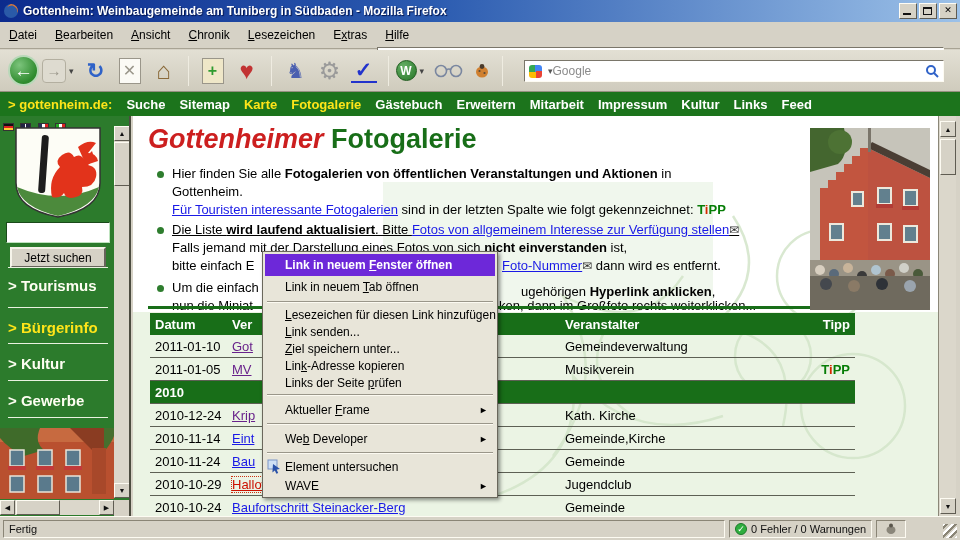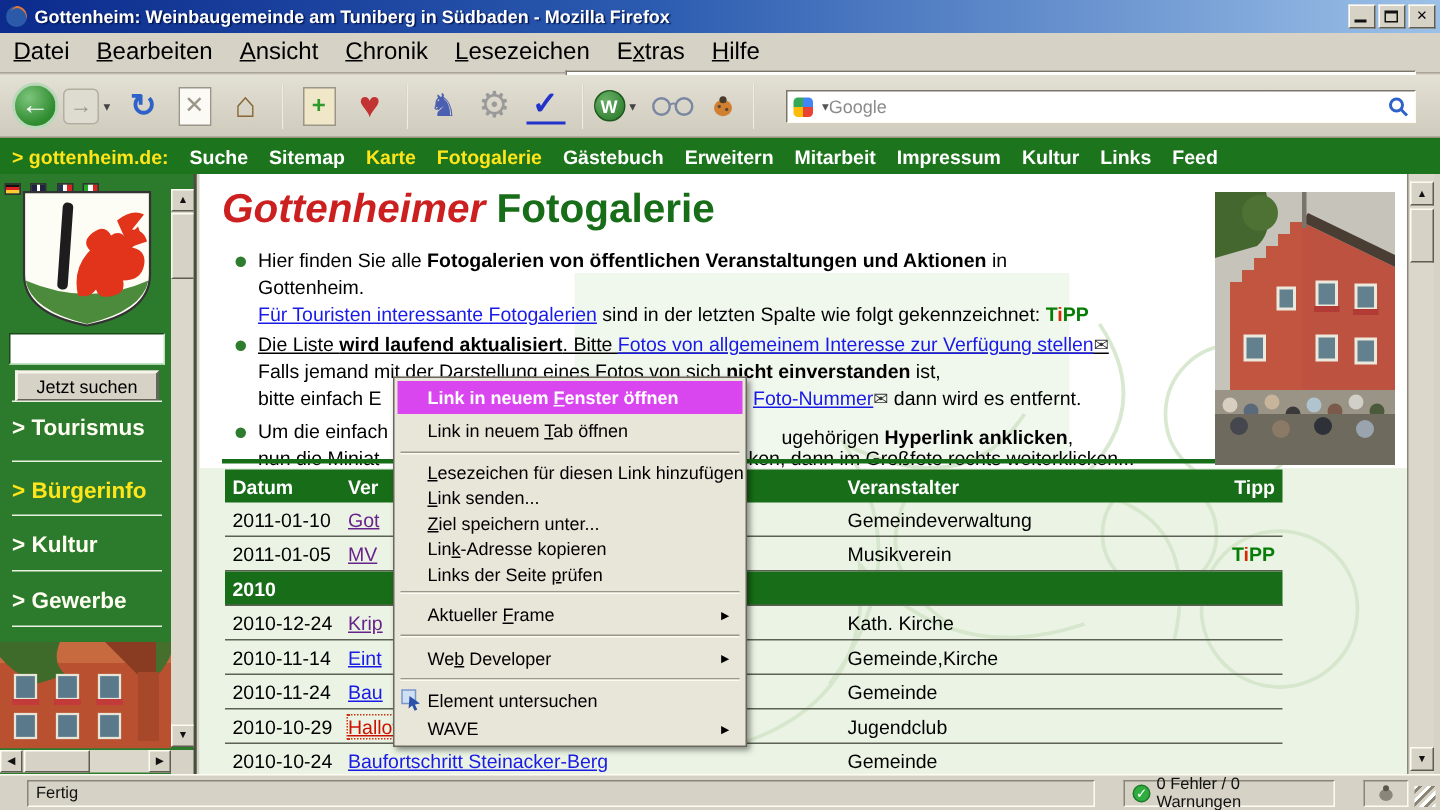--- a/index.html
+++ b/index.html
@@ -17,21 +17,21 @@
   .winbtn { width:18px; height:16px; margin-left:2px; background:#d6d2c6;
     border:1px solid; border-color:#fff #5a5throw throw throw;  }
   .winbtn { border-color:#fefcf4 #5f5c52 #5f5c52 #fefcf4; font-size:9px; line-height:13px;
     text-align:center; color:#000; position:relative; }
   .glyph-min { position:absolute; left:3px; bottom:3px; width:8px; height:2px; background:#111; }
   .glyph-max { position:absolute; left:3px; top:3px; width:9px; height:8px; border:1px solid #111; border-top:2px solid #111; }
 
   
   .menurow { position:absolute; left:0; top:22px; width:960px; height:27px;
     background:#d6d2c6; border-bottom:1px solid #a8a394; display:flex; align-items:center; }
-  .menu-item { font-size:16px; color:#000; padding:3px 9px; white-space:nowrap; }
+  .menu-item { font-size:12px; color:#000; padding:3px 9px; white-space:nowrap; }
   .u { text-decoration:underline; }
   .urlbar { position:absolute; left:377px; top:25px; width:567px; height:21px;
     background:#fff; border:1px solid; border-color:#7a766a #fdfbf2 #fdfbf2 #7a766a;
     display:flex; align-items:center; padding:0 3px; }
   .urlbar input { flex:1; border:none; outline:none; font-size:12px; height:16px;
     font-family:"Liberation Sans",sans-serif; color:#000; background:transparent; }
   .favbox { width:16px; height:16px; margin-right:4px; flex:none; }
   .rss-i, .heart-i { flex:none; margin-left:4px; }
   .heart-i { color:#c03030; font-size:14px; line-height:14px; }
   .caret { color:#555; font-size:9px; margin-left:4px; }
@@ -112,30 +112,30 @@
   .tipp-cell { text-align:right; }
 
   .main-photo { position:absolute; left:677px; top:12px; width:120px; height:182px; }
   .main-scroll { position:absolute; left:938px; top:116px; width:18px; height:400px; background:#dbd7cb; border-left:1px solid #8b8778; }
 
   
   .cmenu { position:absolute; left:262px; top:251px; width:236px; background:#e8e5d9;
     border:1px solid #6a675c; box-shadow:2px 2px 4px rgba(0,0,0,.45); padding:2px; z-index:50; }
   .cm-item { position:relative; font-size:12px; color:#000; padding-left:20px; display:flex; align-items:center; white-space:nowrap; }
   .cm-item.h22 { height:22px; } .cm-item.h17 { height:17px; } .cm-item.h21 { height:21px; } .cm-item.h19 { height:19px; }
-  .cm-item.selected { background:#d946ef; color:#fff; font-weight:bold; }
+  .cm-item.selected { background:#6d28d9; color:#fff; font-weight:bold; }
   .cm-sep { height:2px; margin:3px 2px; border-top:1px solid #9a968a; border-bottom:1px solid #fcfaf1; }
   .cm-arrow { position:absolute; right:7px; font-size:9px; color:#000; }
   .cm-icon { position:absolute; left:2px; top:2px; }
 
   
   .statusbar { position:absolute; left:0; top:516px; width:960px; height:24px; background:#d6d2c6;
     border-top:1px solid #fdfbf2; display:flex; align-items:center; padding:2px 3px; gap:4px; }
   .sunken { border:1px solid; border-color:#8a8576 #fdfbf2 #fdfbf2 #8a8576; height:18px;
-    display:flex; align-items:center; font-size:11px; padding:0 5px; color:#111;margin-left:15px; }
+    display:flex; align-items:center; font-size:11px; padding:0 5px; color:#111; }
   .grip { margin-left:auto; width:14px; height:14px;
     background:repeating-linear-gradient(135deg,#fff 0 2px,#8a8576 2px 4px,#d6d2c6 4px 6px); align-self:flex-end; }
   .okdot { width:12px; height:12px; border-radius:50%; background:#2fae3f; border:1px solid #1c7a2a;
     color:#fff; font-size:9px; line-height:11px; text-align:center; margin-right:4px; }
 </style>
 </head>
 <body>
 
 <div class="screen">
 

